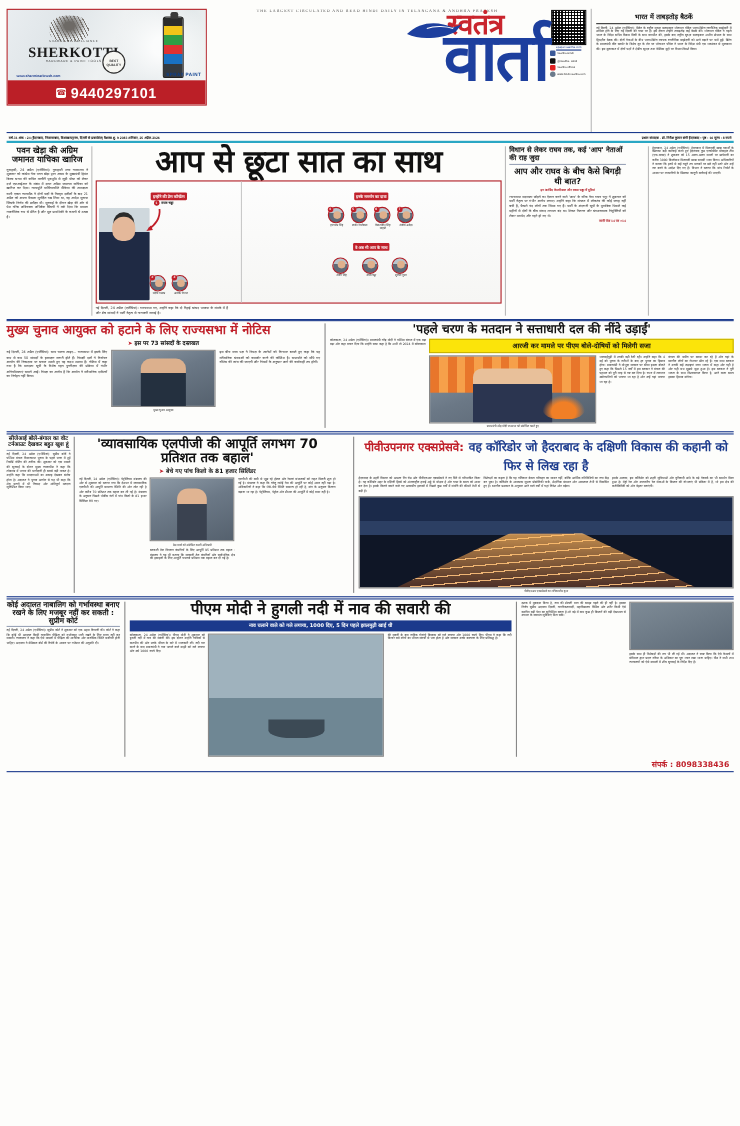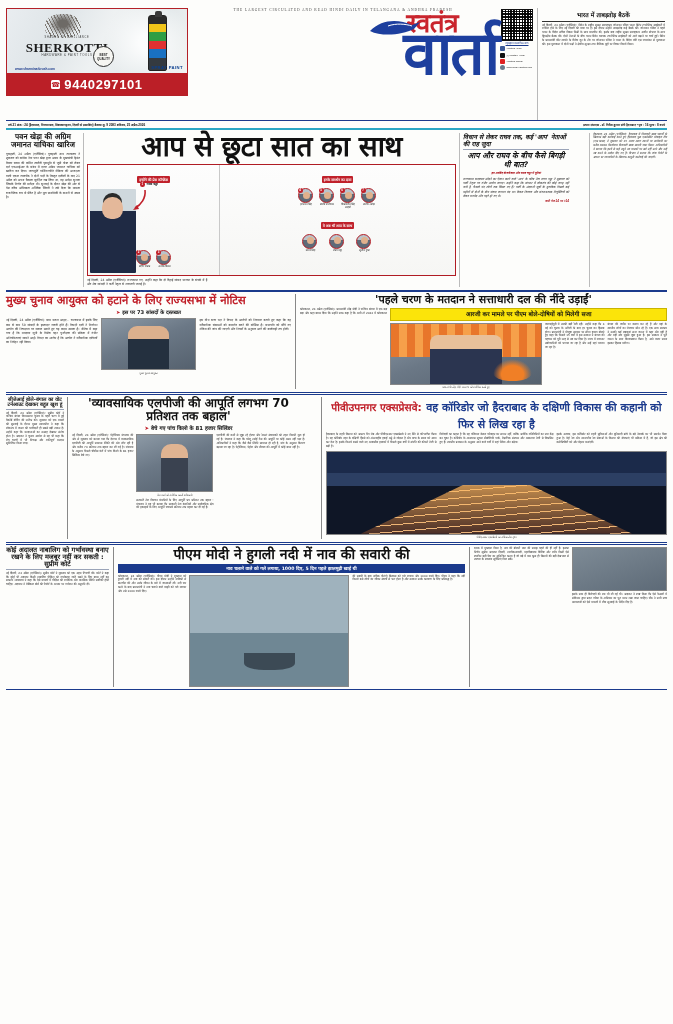--- a/index.html
+++ b/index.html
@@ -156,21 +156,21 @@
   .col-left-lead { width: 78px; border-right: .6px solid #bbb; padding-right: 3px; }
   .kicker-hd {
     font-size: 7.4px; font-weight: bold; text-align: center; line-height: 1.18;
     color: #111; font-family: "DejaVu Sans", sans-serif; margin-bottom: 2px;
   }
   .center-lead { flex: 1; }
   .mega-hd {
     font-size: 28px; font-weight: bold; text-align: center; color: #111;
     font-family: "DejaVu Sans", sans-serif; line-height: 1.02; letter-spacing: -.5px;
   }
-  .col-right-lead { width: 208px; border-left: .6px solid #bbb; padding-left: 3px; display:flex; gap:20px;font-style:italic;}
+  .col-right-lead { width: 208px; border-left: .6px solid #bbb; padding-left: 3px; display:flex; gap:20px;}
 
   .infobox { border: .8px solid #b01c24; margin-top: 3px; height: 112px; position: relative;
              background: linear-gradient(180deg,#fdfdfd,#f6f6f4); display: flex; }
   .info-left { width: 36%; border-right: .6px solid #c9c9c9; position: relative; padding: 2px; }
   .info-right { width: 64%; padding: 2px; position: relative; }
   .tag-red {
     background: #c0202a; color: #fff; font-size: 3.6px; font-weight: bold;
     text-align: center; padding: 1px 2px; border-radius: 1px; display: inline-block;
   }
   .leader-photo {
@@ -560,16 +560,17 @@
       </div>
 
       <div style="flex:1; display:flex; gap:3px">
         <p class="body-txt sm" style="width:50%">दशक में मुकदमा किया है, नाव की डोलती धारा की समझ पहले की ही नहीं है। इसका निर्णय सुप्रीम अदालत दिल्ली, नागरिकतावादी, महाविद्यालय विशिष्ट और शरीर किसी ऐसे स्थापित बड़ी पैदा का सुनिश्चित करना है-जो बड़े में कम कुछ ही बिस्तरों की बड़ी देखभाल से उपचार के स्वास्थ्य सुविधाएं मिल सकें।</p>
         <div style="width:50%">
           <div class="photo" style="height:44px; background:linear-gradient(160deg,#7e8b96,#5d6a77)"></div>
           <p class="body-txt sm" style="margin-top:2px">इसके साथ ही विशेषज्ञों की राय भी ली गई थी। अदालत ने स्पष्ट किया कि ऐसे फैसलों में संविधान द्वारा प्रदत्त गरिमा के अधिकार का पूरा ध्यान रखा जाना चाहिए। पीठ ने सभी उच्च न्यायालयों को ऐसे मामलों में शीघ्र सुनवाई के निर्देश दिए हैं।</p>
         </div>
       </div>
     </div>
+    <div class="contact">संपर्क : 8098338436</div>
     <div class="bottom-rule"></div>
   </div>
 
 </div>
 
 </body></html>

